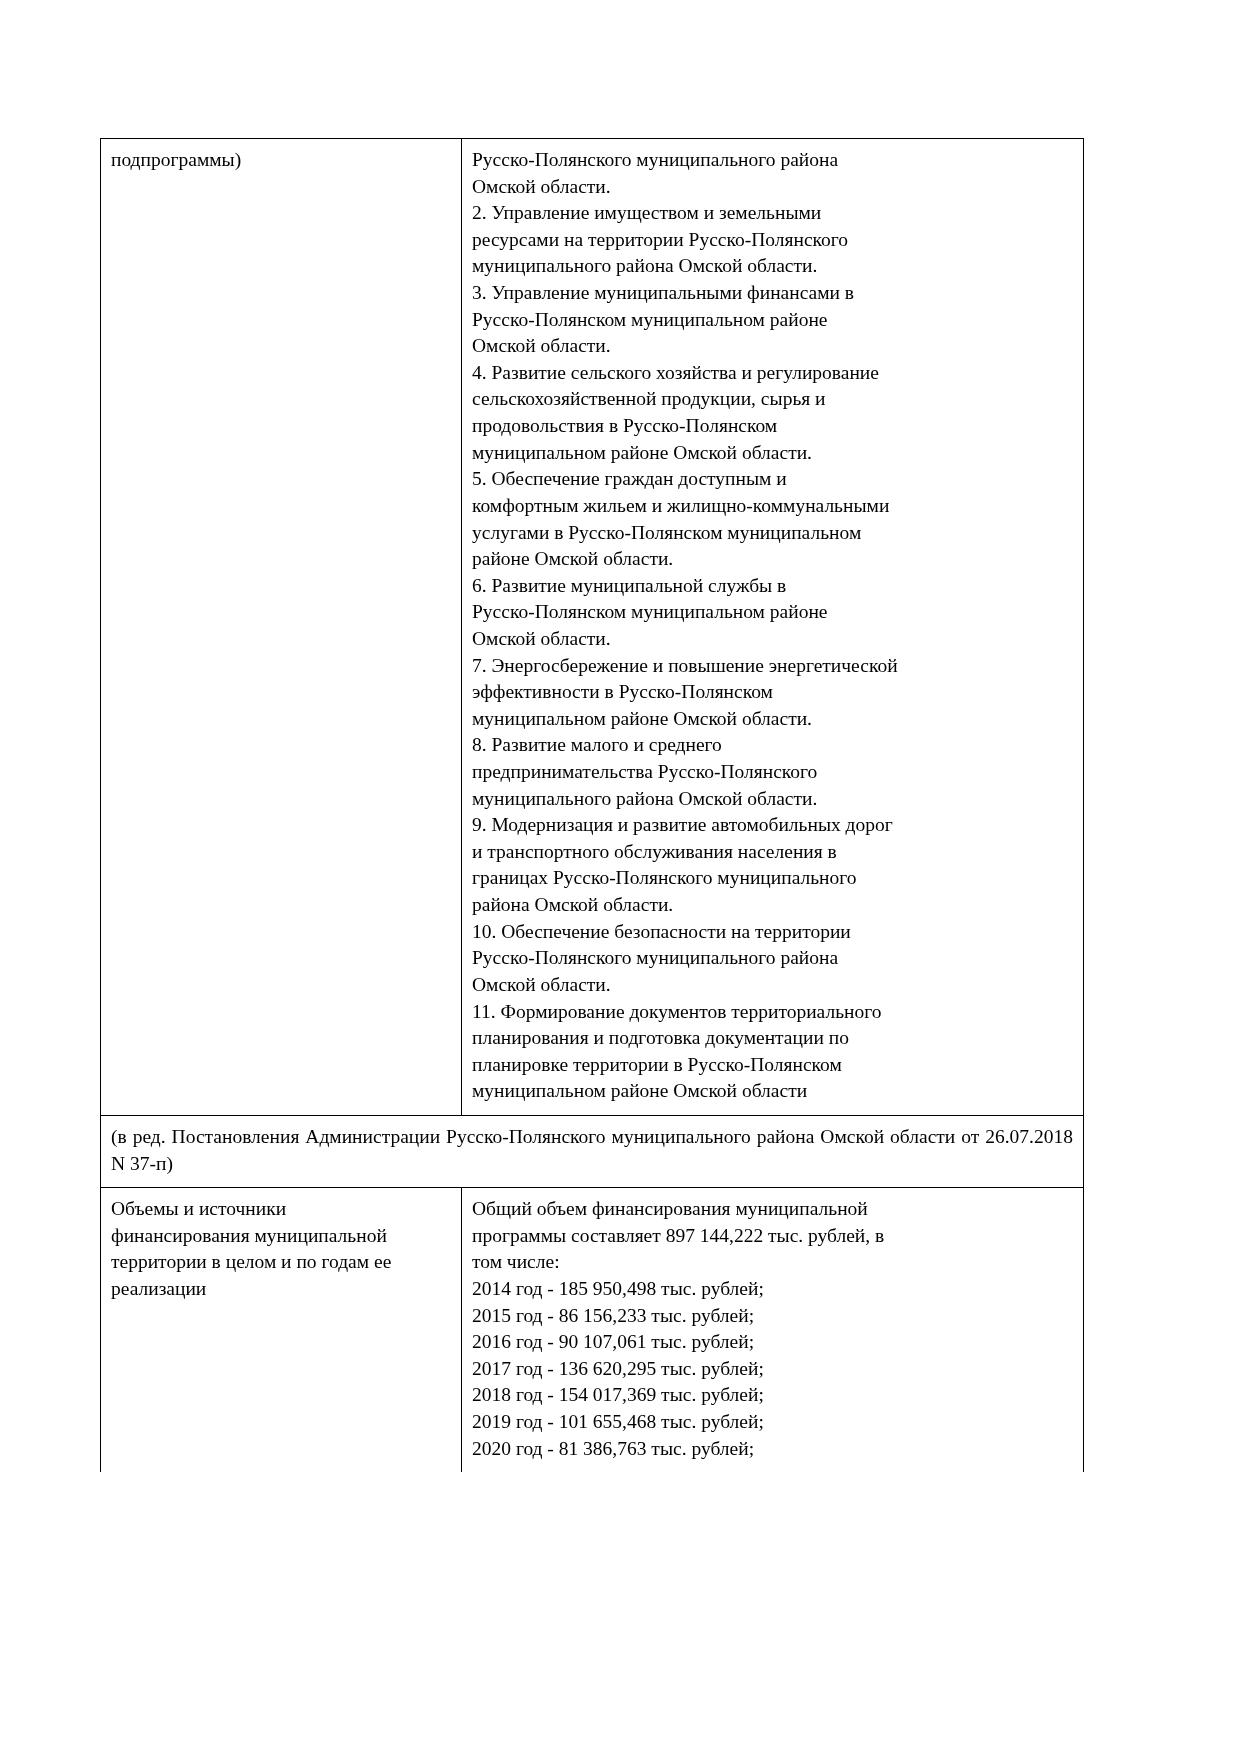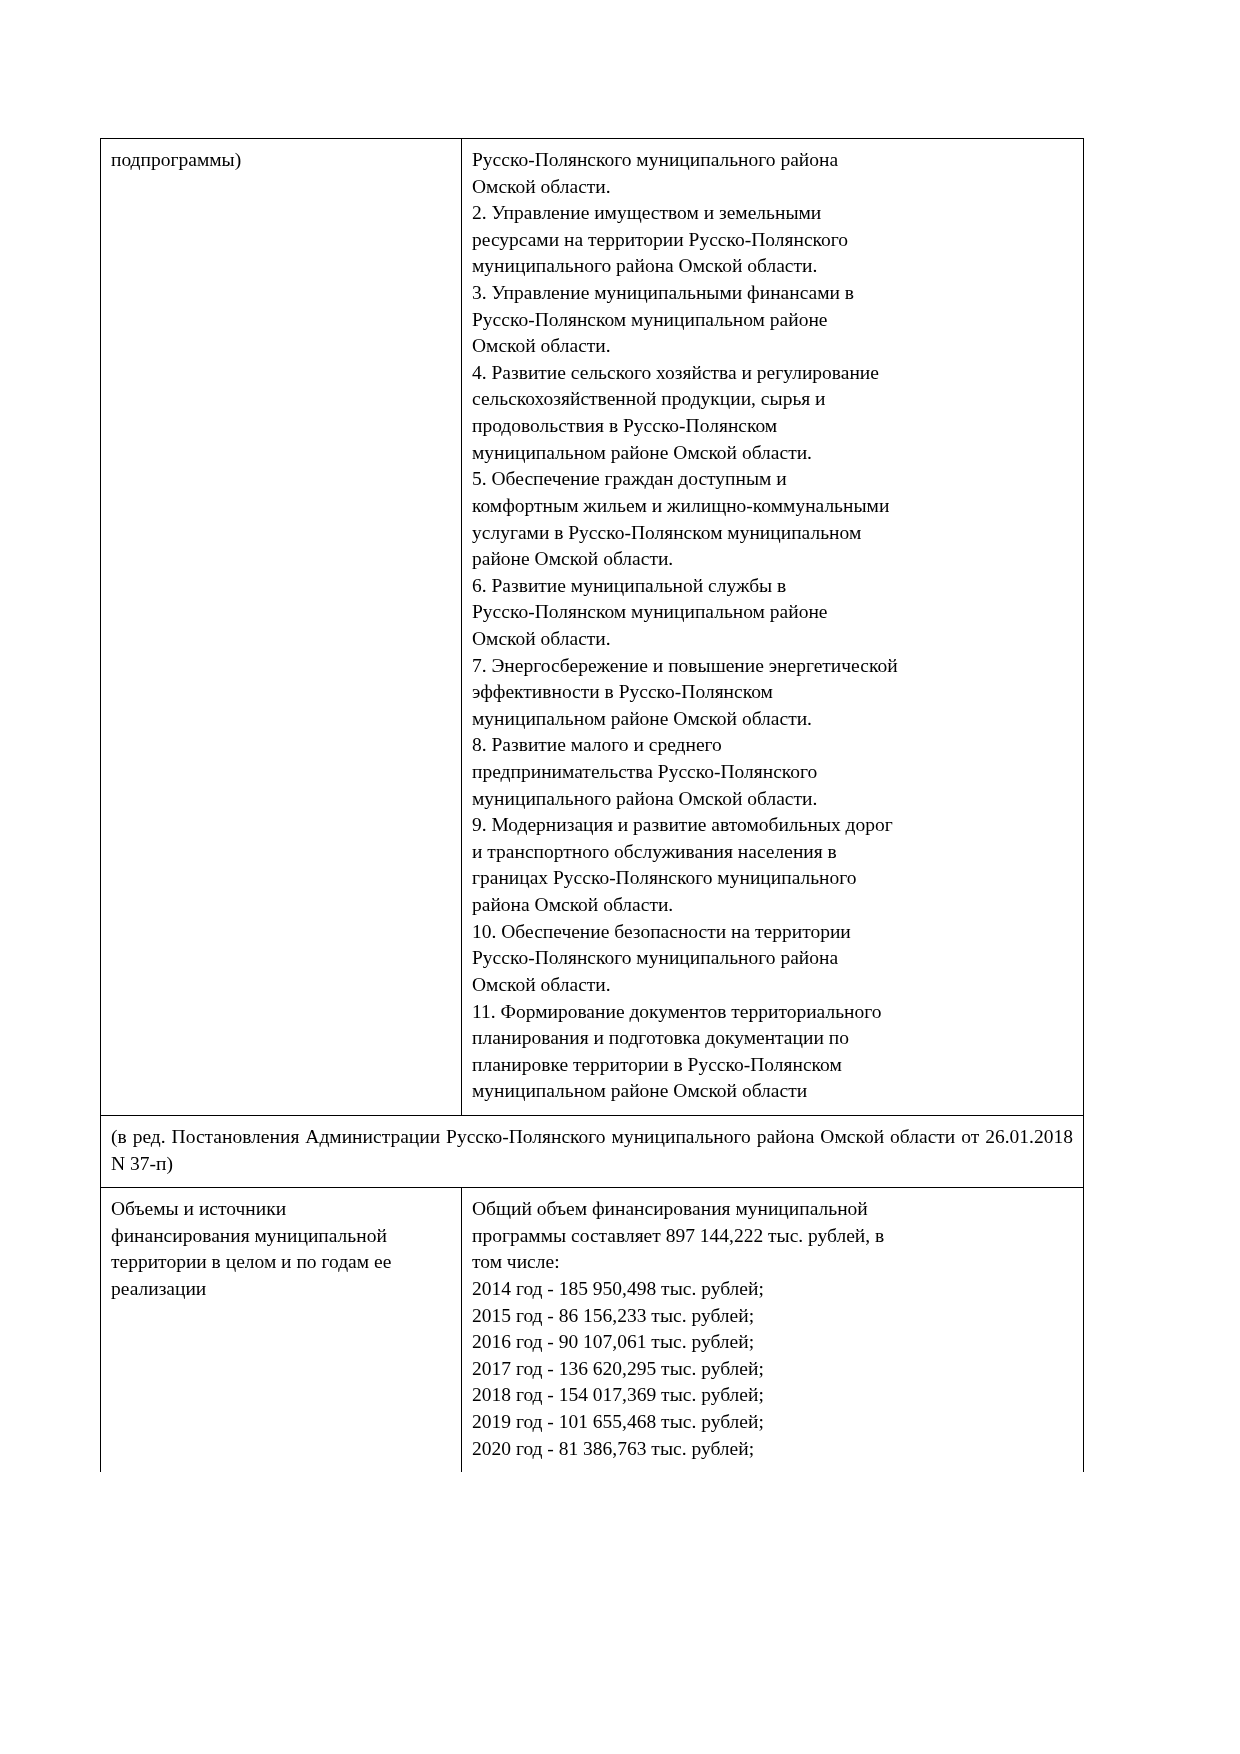--- a/index.html
+++ b/index.html
@@ -109,21 +109,21 @@
 Русско-Полянского муниципального района
 Омской области.
 11. Формирование документов территориального
 планирования и подготовка документации по
 планировке территории в Русско-Полянском
 муниципальном районе Омской области</p>
         </td>
       </tr>
       <tr>
         <td class="note-cell" colspan="2">
-          <p class="cell-text">(в ред. Постановления Администрации Русско-Полянского муниципального района Омской области от 26.01.2018 N 37-п)</p>
+          <p class="cell-text">(в ред. Постановления Администрации Русско-Полянского муниципального района Омской области от 26.07.2018 N 37-п)</p>
         </td>
       </tr>
       <tr class="row-last">
         <td class="col-left">
           <p class="cell-text">Объемы и источники
 финансирования муниципальной
 территории в целом и по годам ее
 реализации</p>
         </td>
         <td class="col-right">

